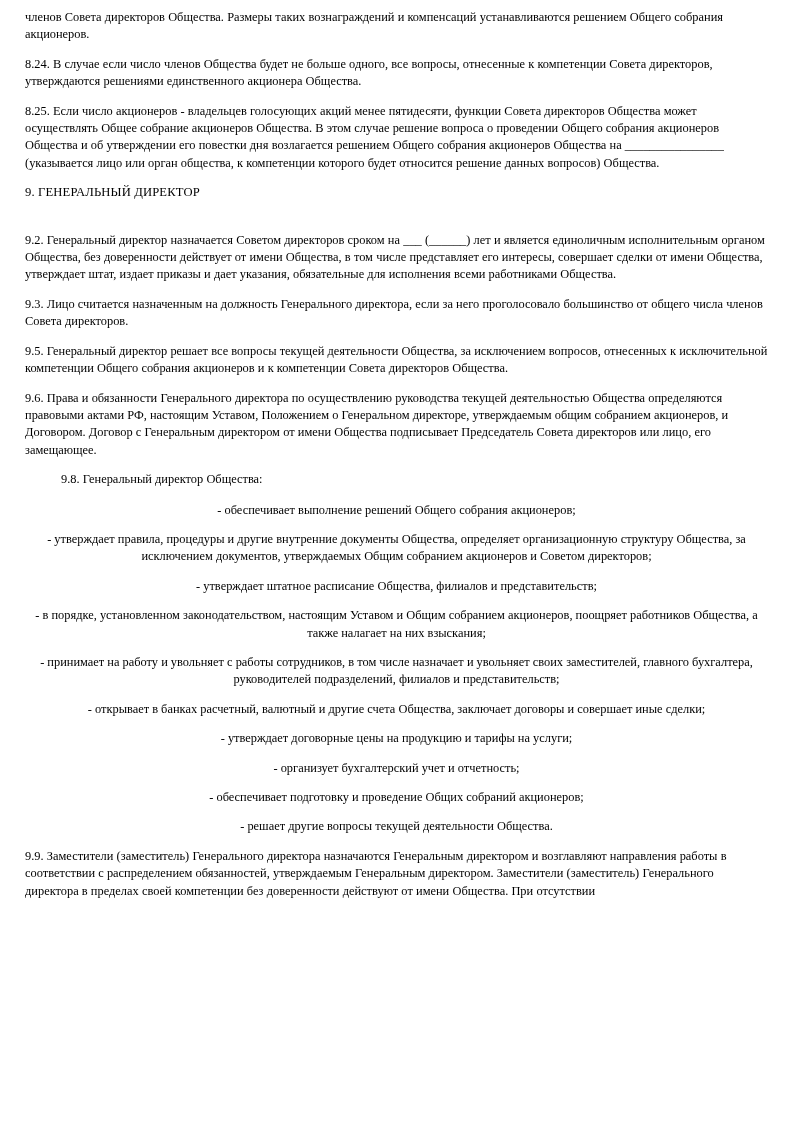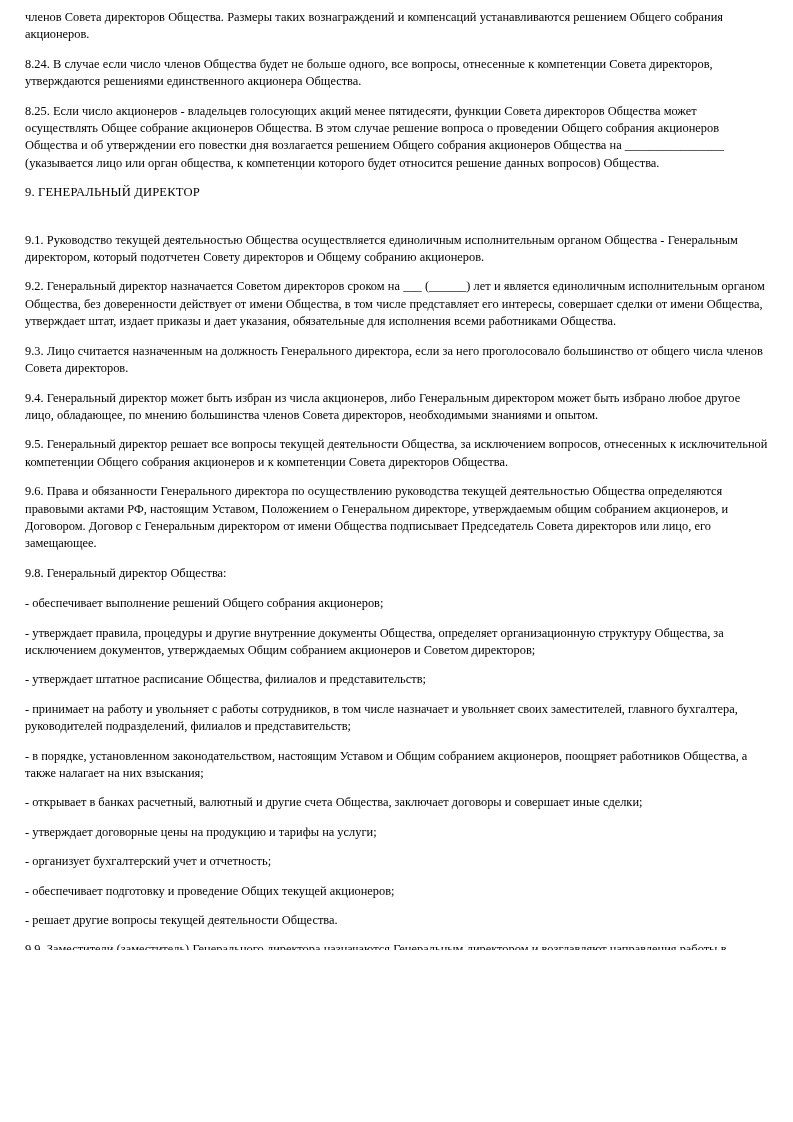--- a/index.html
+++ b/index.html
@@ -42,73 +42,72 @@
     margin: 9px 0 30px 0;
     font-size: 12.6px;
     line-height: 17.4px;
     letter-spacing: 0.15px;
     text-align: left;
   }
   p.bullet {
     margin: 0 0 12px 0;
     font-size: 12.4px;
     line-height: 17.4px;
-    text-align: left;
+    text-align: center;
     white-space: pre-wrap;
   }
   p.spacer-after {
     margin-bottom: 13px;
+    margin-left: 36px;
   }
 </style>
 </head>
 <body>
 
 <div class="page">
   <div class="doc-body">
 
     <p class="para continued">членов Совета директоров Общества. Размеры таких вознаграждений и компенсаций устанавливаются решением Общего собрания акционеров.</p>
 
     <p class="para">8.24. В случае если число членов Общества будет не больше одного, все вопросы, отнесенные к компетенции Совета директоров, утверждаются решениями единственного акционера Общества.</p>
 
     <p class="para">8.25. Если число акционеров - владельцев голосующих акций менее пятидесяти, функции Совета директоров Общества может осуществлять Общее собрание акционеров Общества. В этом случае решение вопроса о проведении Общего собрания акционеров Общества и об утверждении его повестки дня возлагается решением Общего собрания акционеров Общества на ________________ (указывается лицо или орган общества, к компетенции которого будет относится решение данных вопросов) Общества.</p>
 
     <p class="heading">9. ГЕНЕРАЛЬНЫЙ ДИРЕКТОР</p>
 
-    <p class="para">9.1. Руководство текущей деятельностью Общества осуществляется единоличным исполнительным органом Общества - Генеральным директором, который подотчетен Совету директоров и Общему собранию акционеров.</p>
 
     <p class="para">9.2. Генеральный директор назначается Советом директоров сроком на ___ (______) лет и является единоличным исполнительным органом Общества, без доверенности действует от имени Общества, в том числе представляет его интересы, совершает сделки от имени Общества, утверждает штат, издает приказы и дает указания, обязательные для исполнения всеми работниками Общества.</p>
 
     <p class="para">9.3. Лицо считается назначенным на должность Генерального директора, если за него проголосовало большинство от общего числа членов Совета директоров.</p>
 
-    <p class="para">9.4. Генеральный директор может быть избран из числа акционеров, либо Генеральным директором может быть избрано любое другое лицо, обладающее, по мнению большинства членов Совета директоров, необходимыми знаниями и опытом.</p>
 
     <p class="para">9.5. Генеральный директор решает все вопросы текущей деятельности Общества, за исключением вопросов, отнесенных к исключительной компетенции Общего собрания акционеров и к компетенции Совета директоров Общества.</p>
 
     <p class="para">9.6. Права и обязанности Генерального директора по осуществлению руководства текущей деятельностью Общества определяются правовыми актами РФ, настоящим Уставом, Положением о Генеральном директоре, утверждаемым общим собранием акционеров, и Договором. Договор с Генеральным директором от имени Общества подписывает Председатель Совета директоров или лицо, его замещающее.</p>
 
 
     <p class="para spacer-after">9.8. Генеральный директор Общества:</p>
 
     <p class="bullet">- обеспечивает выполнение решений Общего собрания акционеров;</p>
 
 
     <p class="bullet">- утверждает правила, процедуры и другие внутренние документы Общества, определяет организационную структуру Общества, за исключением документов, утверждаемых Общим собранием акционеров и Советом директоров;</p>
 
     <p class="bullet">- утверждает штатное расписание Общества, филиалов и представительств;</p>
 
+    <p class="bullet">- в порядке, установленном законодательством, настоящим Уставом и Общим собранием акционеров, поощряет работников Общества, а также налагает на них взыскания;</p>
+
     <p class="bullet">- принимает на работу и увольняет с работы сотрудников, в том числе назначает и увольняет своих заместителей, главного бухгалтера, руководителей подразделений, филиалов и представительств;</p>
-
-    <p class="bullet">- в порядке, установленном законодательством, настоящим Уставом и Общим собранием акционеров, поощряет работников Общества, а также налагает на них взыскания;</p>
 
     <p class="bullet">- открывает в банках расчетный, валютный и другие счета Общества, заключает договоры и совершает иные сделки;</p>
 
     <p class="bullet">- утверждает договорные цены на продукцию и тарифы на услуги;</p>
 
     <p class="bullet">- организует бухгалтерский учет и отчетность;</p>
 
-    <p class="bullet">- обеспечивает подготовку и проведение Общих текущей акционеров;</p>
+    <p class="bullet">- обеспечивает подготовку и проведение Общих собраний акционеров;</p>
 
     <p class="bullet">- решает другие вопросы текущей деятельности Общества.</p>
 
     <p class="para">9.9. Заместители (заместитель) Генерального директора назначаются Генеральным директором и возглавляют направления работы в соответствии с распределением обязанностей, утверждаемым Генеральным директором. Заместители (заместитель) Генерального директора в пределах своей компетенции без доверенности действуют от имени Общества. При отсутствии</p>
 
   </div>
 </div>
 
 </body></html>

